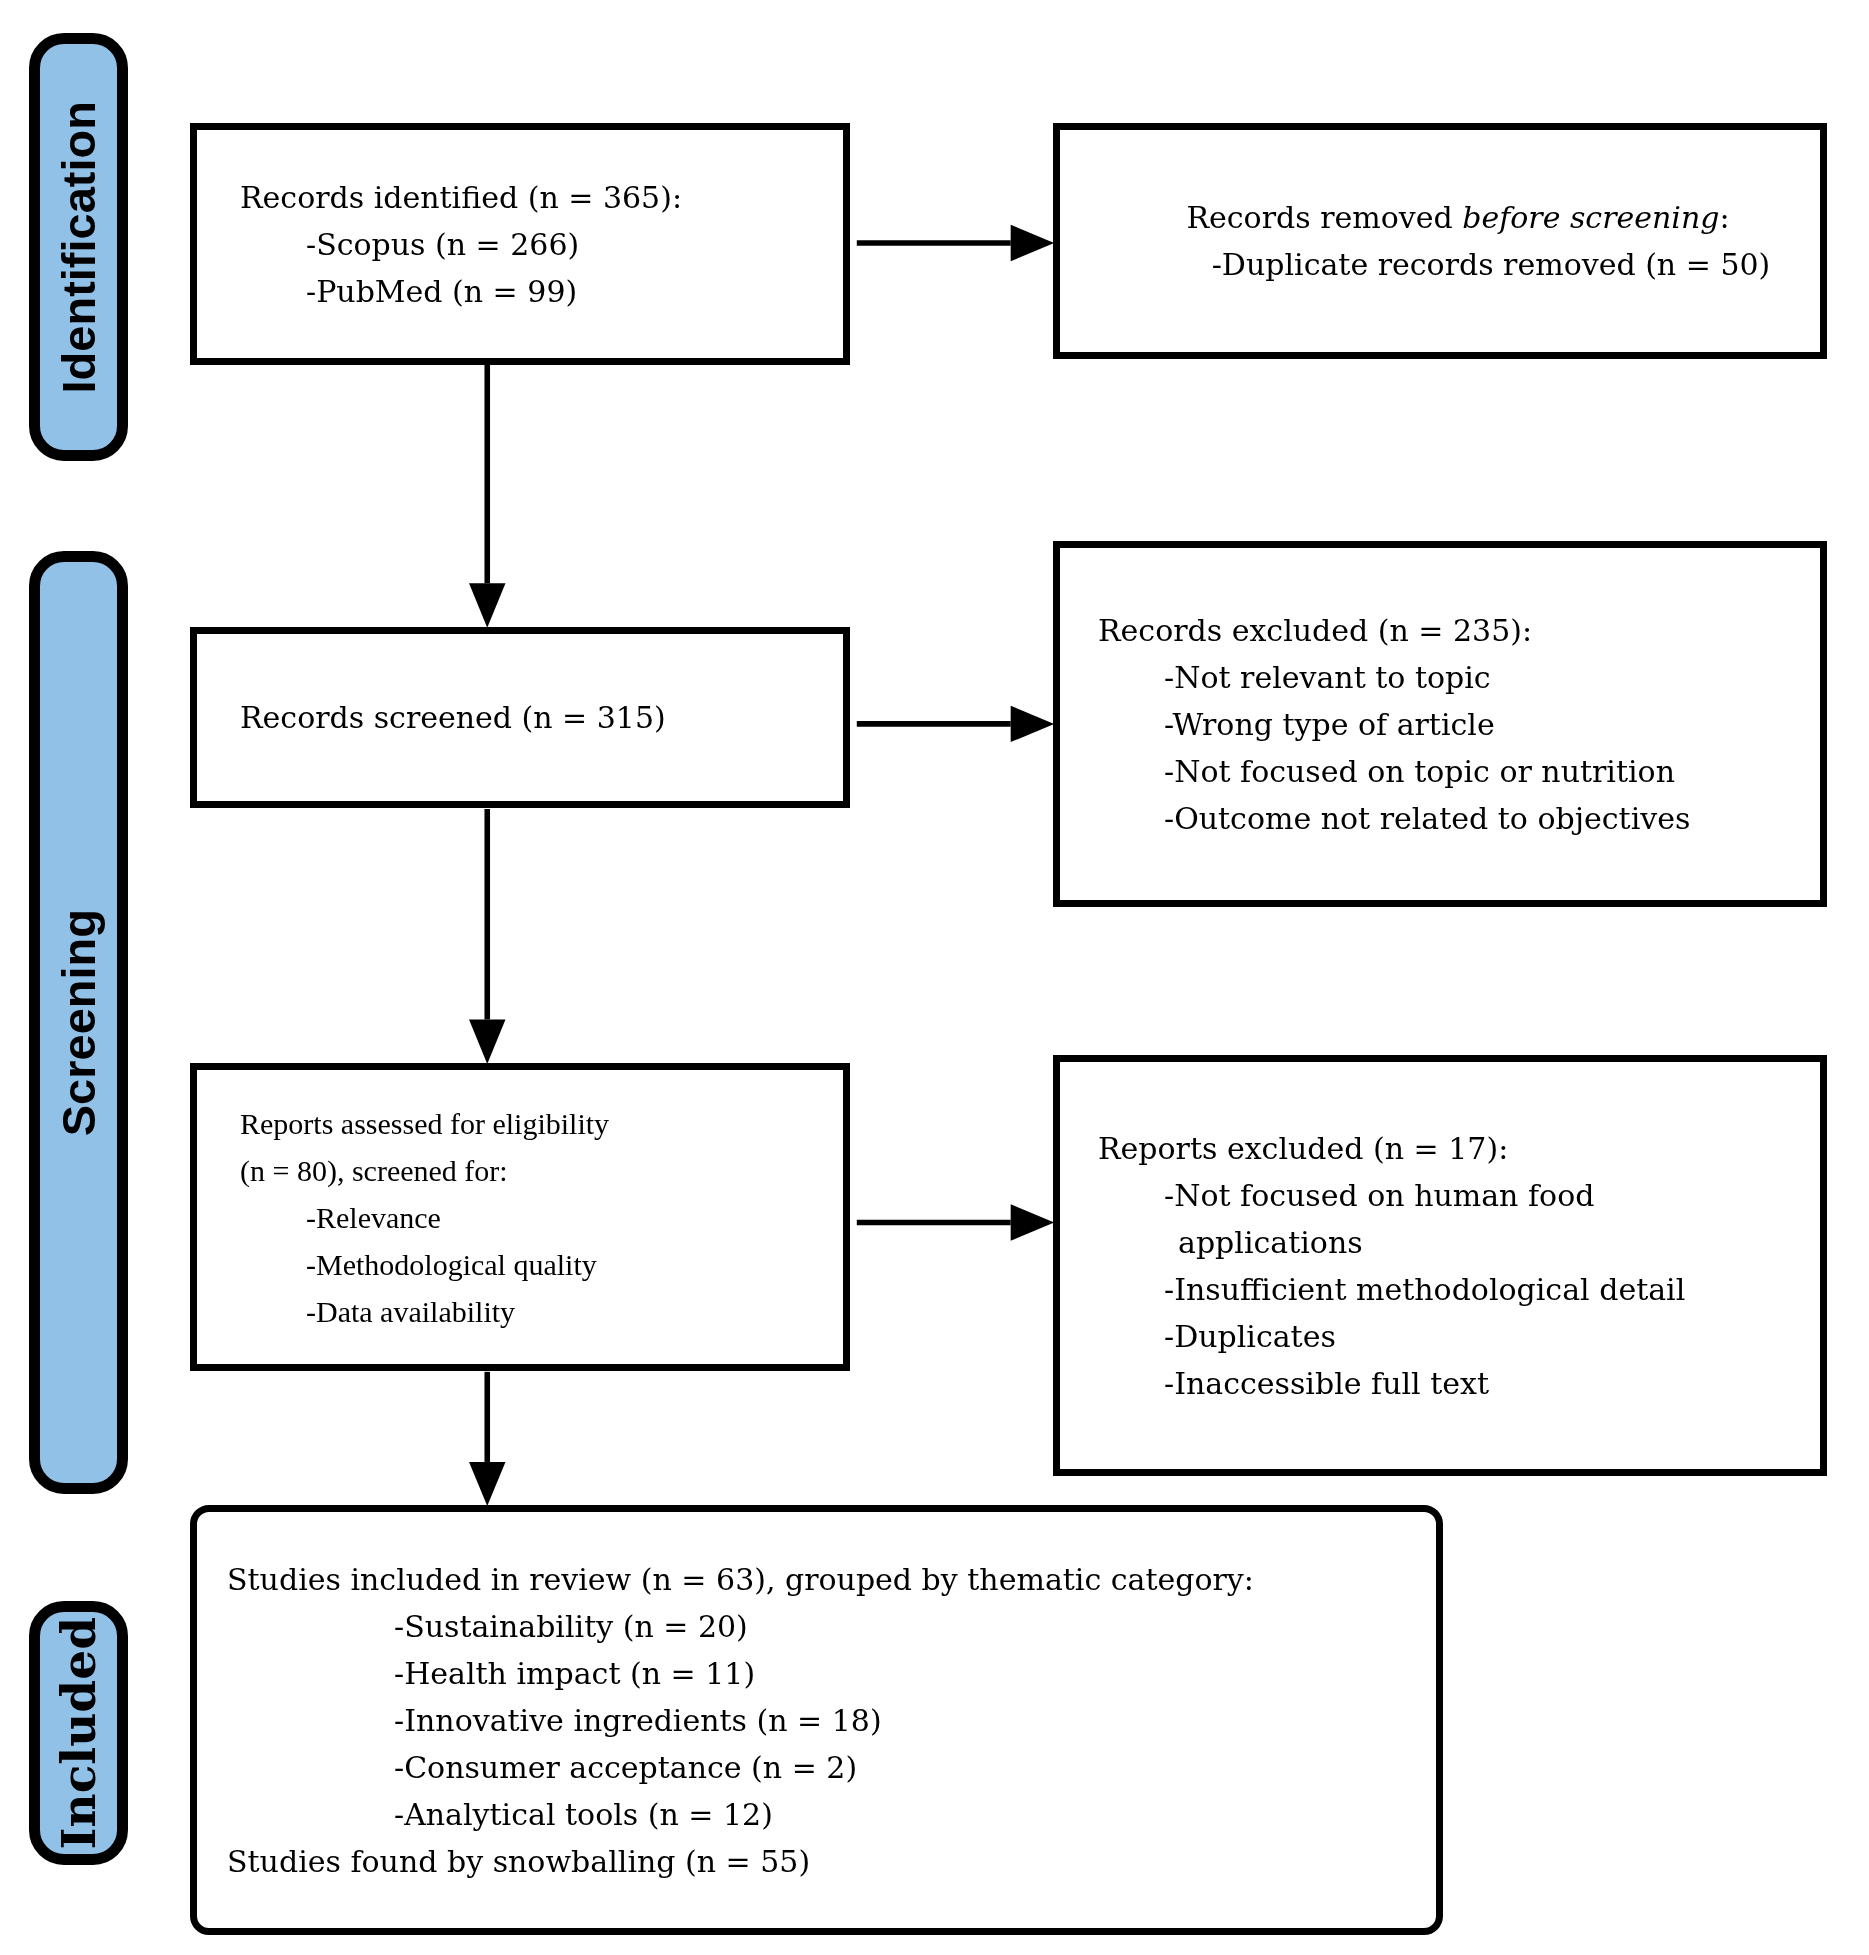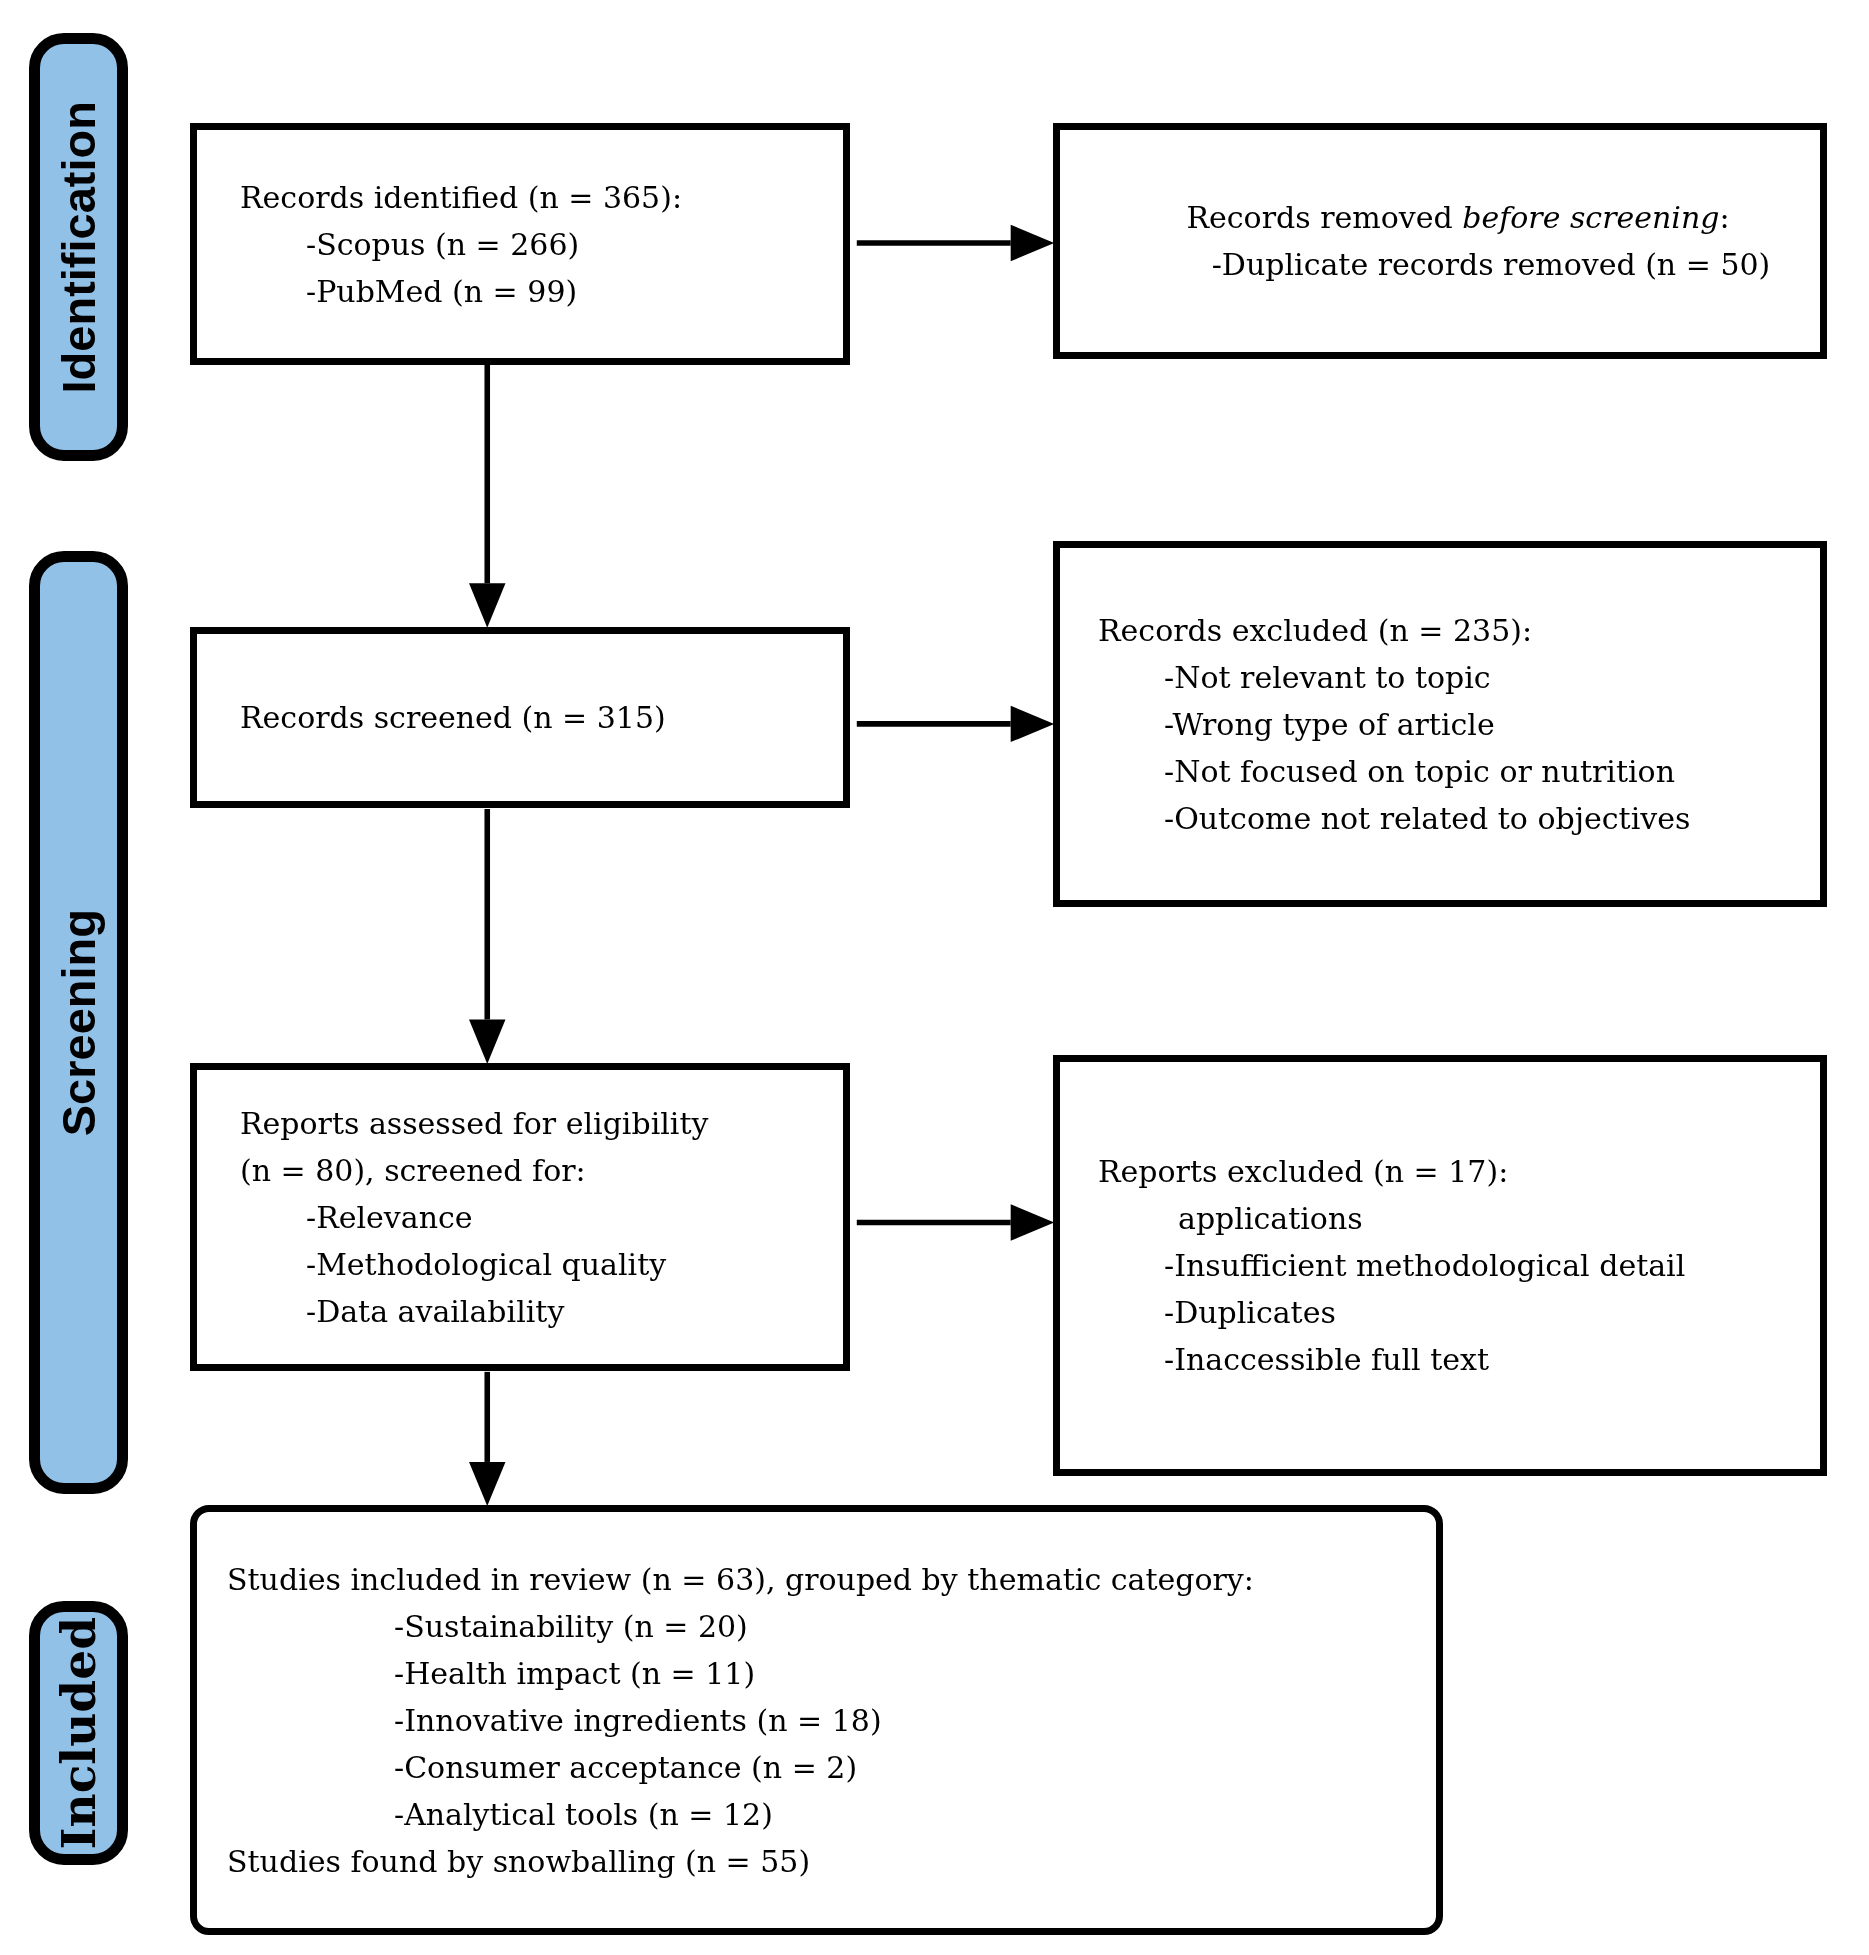--- a/index.html
+++ b/index.html
@@ -50,21 +50,21 @@
   }
   .line { white-space: nowrap; }
   .indent { padding-left: 66px; }
   .indent-cont { padding-left: 80px; }
   .italic { font-style: italic; }
 
   #box-records-identified { left: 190px;  top: 115px;  width: 660px; height: 242px; padding: 0 15px 0 43px; margin-top: 8px; }
   #box-records-removed    { left: 1053px; top: 123px;  width: 774px; height: 236px; padding: 0 2px 0 38px; align-items: center; }
   #box-records-screened   { left: 190px;  top: 627px; width: 660px; height: 181px; padding: 0 23px 0 43px; }
   #box-records-excluded   { left: 1053px; top: 541px; width: 774px; height: 366px; padding: 0 15px 0 38px; }
-  #box-reports-assessed   { left: 190px;  top: 1063px; width: 660px; height: 308px; padding: 0 15px 0 43px; }
+  #box-reports-assessed   { left: 190px;  top: 1063px; width: 660px; height: 308px; padding: 0 15px 0 43px; font-family: Liberation Serif, serif; }
   #box-reports-excluded   { left: 1053px; top: 1007px; width: 774px; height: 421px; padding: 0 15px 0 38px; margin-top: 48px; }
   #box-included-studies   { left: 190px;  top: 1505px; width: 1253px; height: 430px; padding: 0 15px 0 30px; border-radius: 19px; }
   #box-included-studies .indent { padding-left: 167px; }
 
   .arrow-layer {
     position: absolute;
     left: 0; top: 0;
     width: 1870px;
     height: 1955px;
     pointer-events: none;
@@ -115,20 +115,21 @@
   <div class="box" id="box-reports-assessed">
     <div class="line">Reports assessed for eligibility</div>
     <div class="line">(n = 80), screened for:</div>
     <div class="line indent">-Relevance</div>
     <div class="line indent">-Methodological quality</div>
     <div class="line indent">-Data availability</div>
   </div>
 
   <div class="box" id="box-reports-excluded">
     <div class="line">Reports excluded (n = 17):</div>
+    <div class="line indent">-Not focused on human food</div>
     <div class="line indent-cont">applications</div>
     <div class="line indent">-Insufficient methodological detail</div>
     <div class="line indent">-Duplicates</div>
     <div class="line indent">-Inaccessible full text</div>
   </div>
 
   <div class="box" id="box-included-studies">
     <div class="line">Studies included in review (n = 63), grouped by thematic category:</div>
     <div class="line indent">-Sustainability (n = 20)</div>
     <div class="line indent">-Health impact (n = 11)</div>

